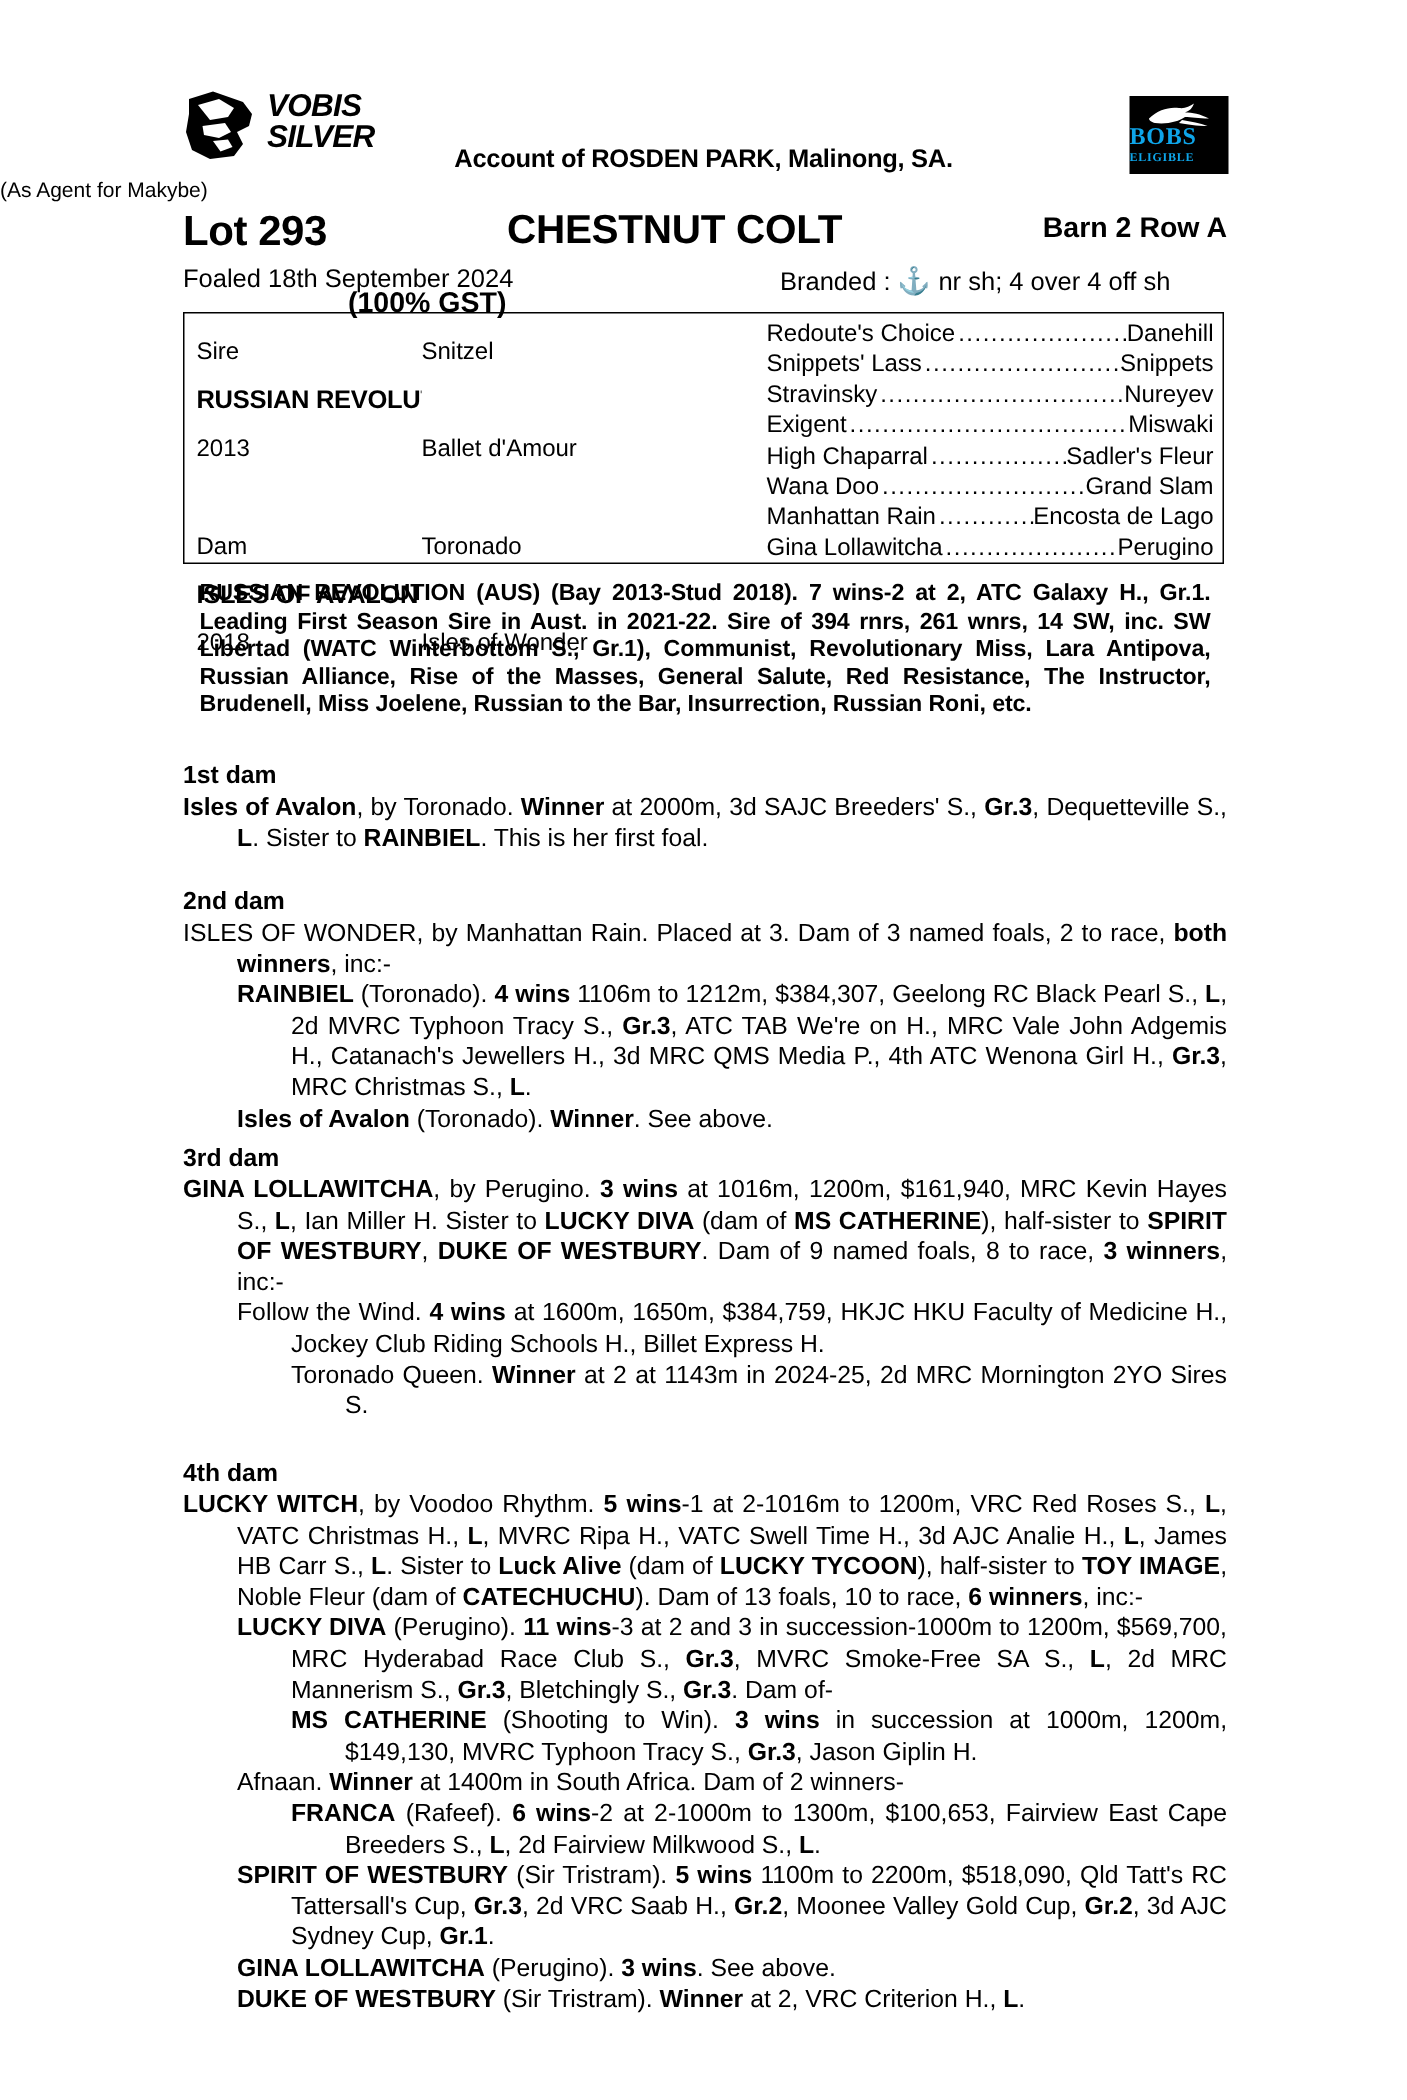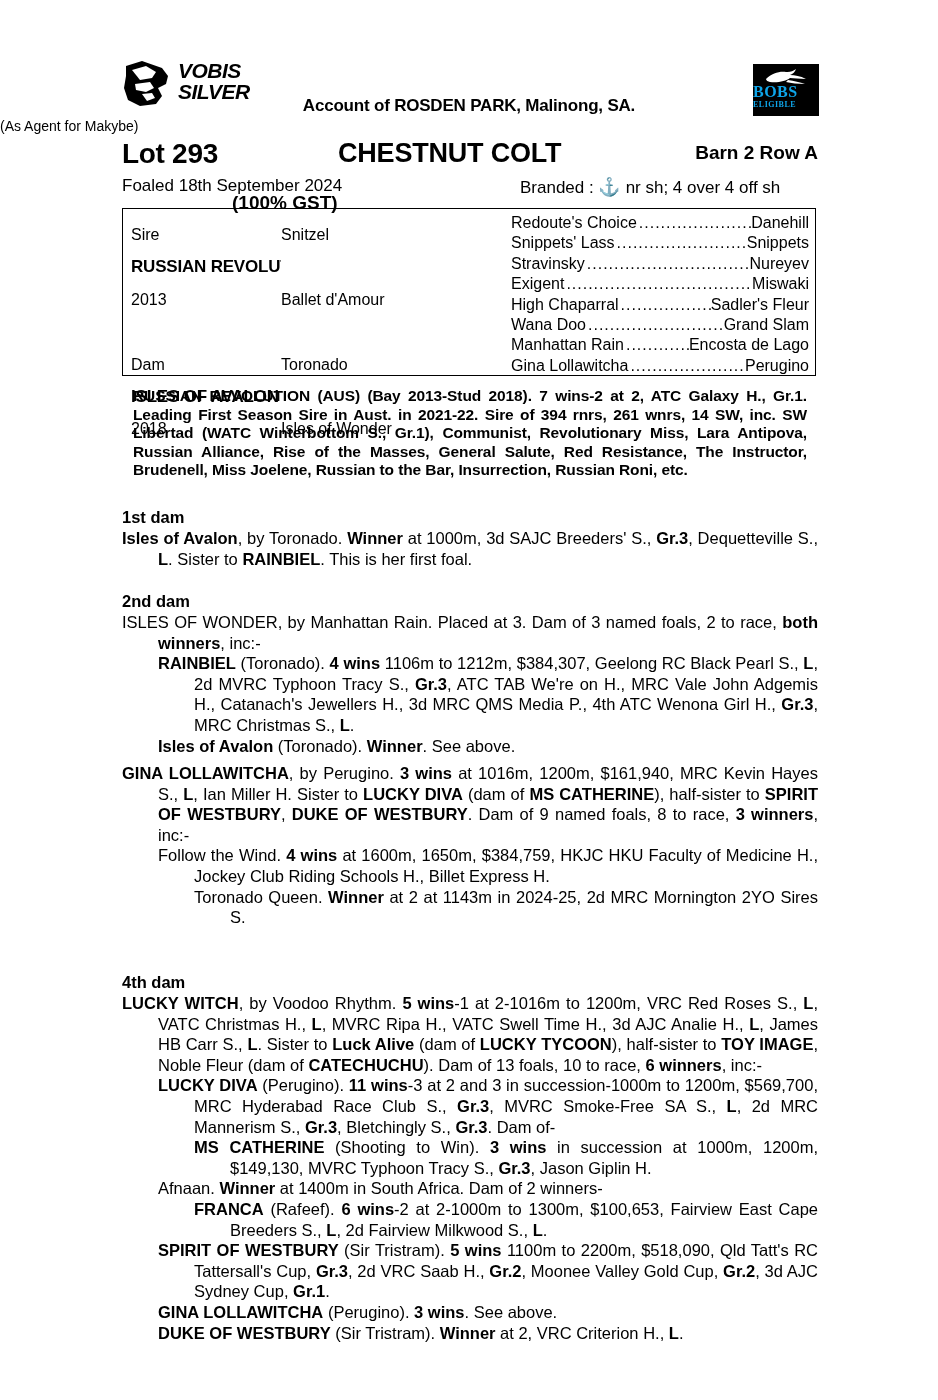--- a/index.html
+++ b/index.html
@@ -360,31 +360,32 @@
           <span class="dots">................................................................................</span>
           <span class="nm2">Perugino</span>
         </div>
       </div>
   </div>
 
   <div class="sire-blurb">RUSSIAN REVOLUTION (AUS) (Bay 2013-Stud 2018). 7 wins-2 at 2, ATC Galaxy H., Gr.1. Leading First Season Sire in Aust. in 2021-22. Sire of 394 rnrs, 261 wnrs, 14 SW, inc. SW Libertad (WATC Winterbottom S., Gr.1), Communist, Revolutionary Miss, Lara Antipova, Russian Alliance, Rise of the Masses, General Salute, Red Resistance, The Instructor, Brudenell, Miss Joelene, Russian to the Bar, Insurrection, Russian Roni, etc.</div>
 
   <div class="dam-section" style="top:508px;">
     <div class="dam-heading">1st dam</div>
-    <p class="entry hang1"><b>Isles of Avalon</b><span>, by Toronado. </span><b>Winner</b><span> at 1000m, 3d SAJC Breeders' S., </span><b>Gr.3</b><span>, Dequetteville S., </span><b>L</b><span>. Sister to </span><b>RAINBIEL</b><span>. This is her first foal.</span></p>
+    <p class="entry hang1"><b>Isles of Avalon</b><span>, by Toronado. </span><b>Winner</b><span> at 2000m, 3d SAJC Breeders' S., </span><b>Gr.3</b><span>, Dequetteville S., </span><b>L</b><span>. Sister to </span><b>RAINBIEL</b><span>. This is her first foal.</span></p>
   </div>
 
   <div class="dam-section" style="top:592px;">
     <div class="dam-heading">2nd dam</div>
     <p class="entry hang1"><span>ISLES OF WONDER, by Manhattan Rain. Placed at 3. Dam of 3 named foals, 2 to race, </span><b>both winners</b><span>, inc:-</span></p>
     <p class="entry hang2"><b>RAINBIEL</b><span> (Toronado). </span><b>4 wins</b><span> 1106m to 1212m, $384,307, Geelong RC Black Pearl S., </span><b>L</b><span>, 2d MVRC Typhoon Tracy S., </span><b>Gr.3</b><span>, ATC TAB We're on H., MRC Vale John Adgemis H., Catanach's Jewellers H., 3d MRC QMS Media P., 4th ATC Wenona Girl H., </span><b>Gr.3</b><span>, MRC Christmas S., </span><b>L</b><span>.</span></p>
     <p class="entry hang2 nojust"><b>Isles of Avalon</b><span> (Toronado). </span><b>Winner</b><span>. See above.</span></p>
   </div>
 
   <div class="dam-section" style="top:763px;">
+    <div class="dam-heading">3rd dam</div>
     <p class="entry hang1"><b>GINA LOLLAWITCHA</b><span>, by Perugino. </span><b>3 wins</b><span> at 1016m, 1200m, $161,940, MRC Kevin Hayes S., </span><b>L</b><span>, Ian Miller H. Sister to </span><b>LUCKY DIVA</b><span> (dam of </span><b>MS CATHERINE</b><span>), half-sister to </span><b>SPIRIT OF WESTBURY</b><span>, </span><b>DUKE OF WESTBURY</b><span>. Dam of 9 named foals, 8 to race, </span><b>3 winners</b><span>, inc:-</span></p>
     <p class="entry hang2"><span>Follow the Wind. </span><b>4 wins</b><span> at 1600m, 1650m, $384,759, HKJC HKU Faculty of Medicine H., Jockey Club Riding Schools H., Billet Express H.</span></p>
     <p class="entry hang3"><span>Toronado Queen. </span><b>Winner</b><span> at 2 at 1143m in 2024-25, 2d MRC Mornington 2YO Sires S.</span></p>
   </div>
 
   <div class="dam-section" style="top:973px;">
     <div class="dam-heading">4th dam</div>
     <p class="entry hang1"><b>LUCKY WITCH</b><span>, by Voodoo Rhythm. </span><b>5 wins</b><span>-1 at 2-1016m to 1200m, VRC Red Roses S., </span><b>L</b><span>, VATC Christmas H., </span><b>L</b><span>, MVRC Ripa H., VATC Swell Time H., 3d AJC Analie H., </span><b>L</b><span>, James HB Carr S., </span><b>L</b><span>. Sister to </span><b>Luck Alive</b><span> (dam of </span><b>LUCKY TYCOON</b><span>), half-sister to </span><b>TOY IMAGE</b><span>, Noble Fleur (dam of </span><b>CATECHUCHU</b><span>). Dam of 13 foals, 10 to race, </span><b>6 winners</b><span>, inc:-</span></p>
 
     <p class="entry hang2"><b>LUCKY DIVA</b><span> (Perugino). </span><b>11 wins</b><span>-3 at 2 and 3 in succession-1000m to 1200m, $569,700, MRC Hyderabad Race Club S., </span><b>Gr.3</b><span>, MVRC Smoke-Free SA S., </span><b>L</b><span>, 2d MRC Mannerism S., </span><b>Gr.3</b><span>, Bletchingly S., </span><b>Gr.3</b><span>. Dam of-</span></p>

